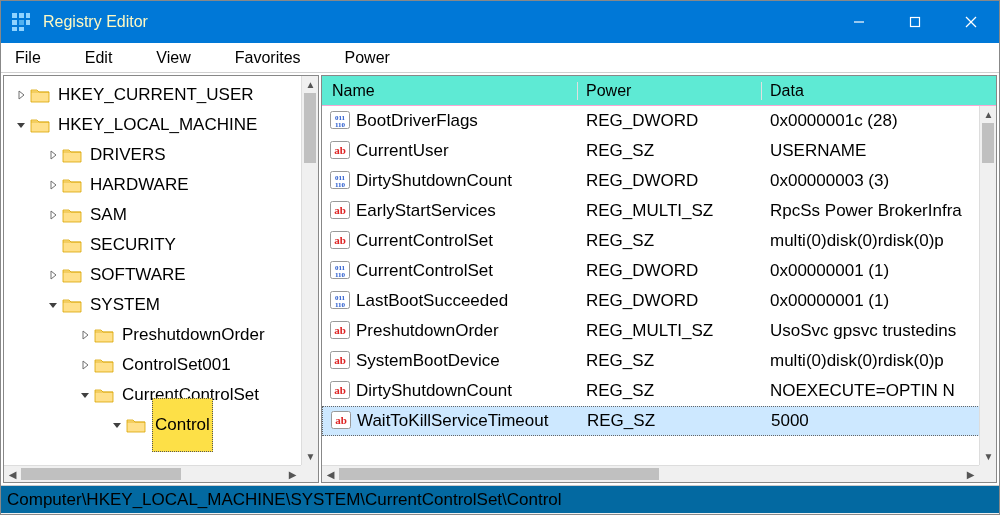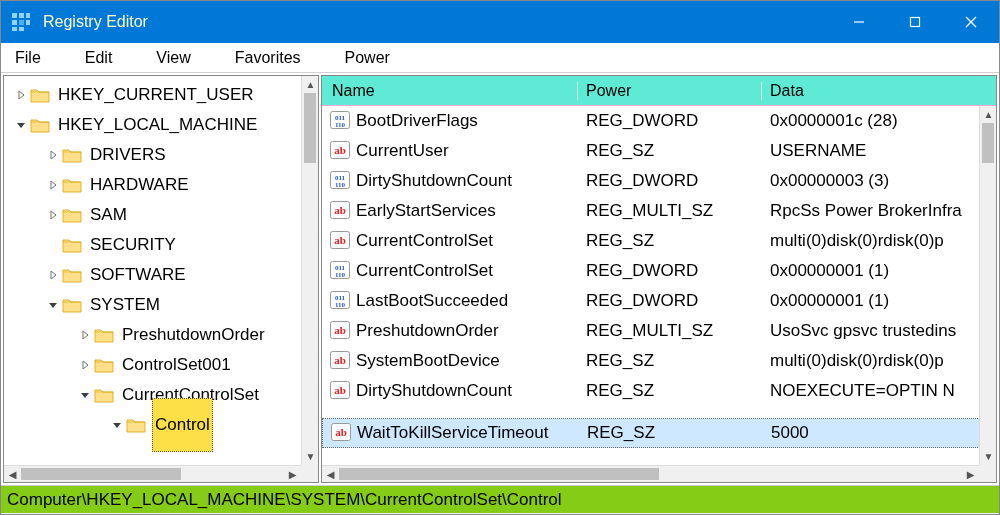--- a/index.html
+++ b/index.html
@@ -120,21 +120,20 @@
   .list-row {
     display: flex;
     height: 30px;
     align-items: center;
     font-size: 17px;
     white-space: nowrap;
   }
   .list-row.selected {
     background: #cde8ff;
     border: 1px dotted #666;
-    margin-top: 12px;
   }
   .value-icon {
     width: 20px; height: 18px;
     margin: 0 6px 0 8px;
     flex-shrink: 0;
   }
   .cell-name { width: 256px; display: flex; align-items: flex-start; overflow: hidden; }
   .cell-type { width: 184px; padding-left: 8px; overflow: hidden; }
   .cell-data { flex: 1; padding-left: 8px; overflow: hidden; }
 
@@ -172,21 +171,21 @@
   }
   .scroll-corner {
     position: absolute; right: 0; bottom: 0;
     width: 17px; height: 17px;
     background: #f0f0f0;
   }
 
   
   .statusbar {
     height: 28px;
-    background: #84cc16;
+    background: #0369a1;
     border-top: 1px solid #ccc;
     display: flex;
     align-items: center;
     padding-left: 6px;
     font-size: 17px;
   }
 </style>
 </head>
 <body>
 

